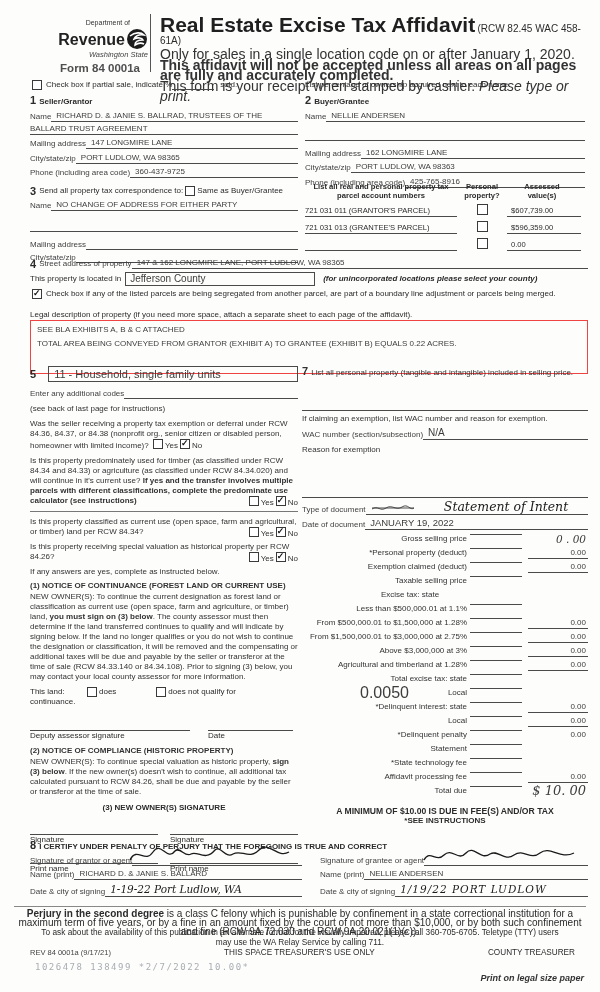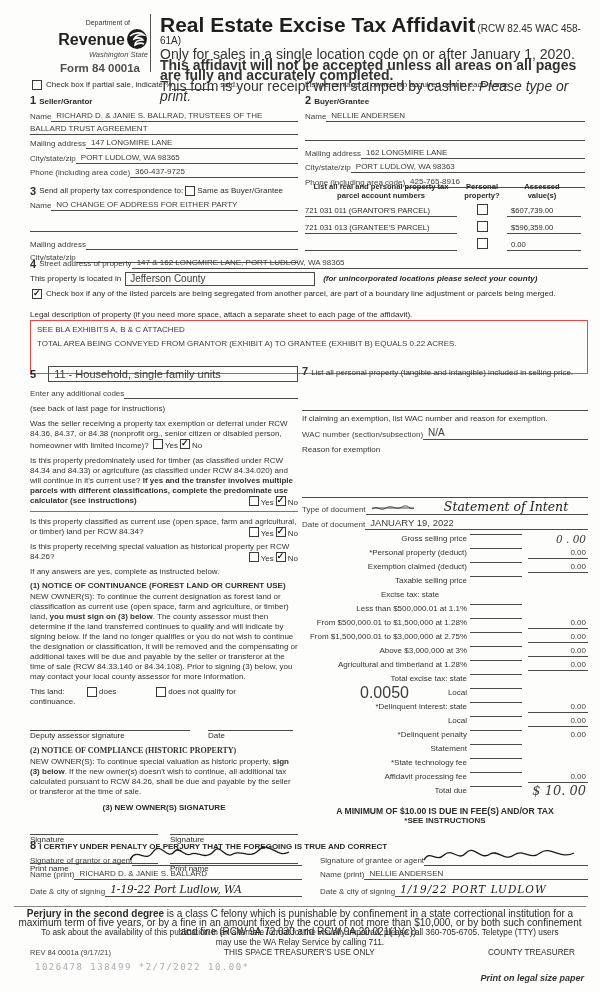--- a/index.html
+++ b/index.html
@@ -234,21 +234,21 @@
     <div class="row" style="margin-top:14px;">
       <div style="width:160px;">
           <div class="ln" style="height:9px;"></div>
           <div>Deputy assessor signature</div>
         </div>
       <div style="width:85px;margin-left:18px;">
           <div class="ln" style="height:9px;"></div>
           <div>Date</div>
         </div>
     </div>
-    <div class="q b" style="margin-top:5px;font-family:Liberation Serif, serif;">(2) NOTICE OF COMPLIANCE (HISTORIC PROPERTY)</div>
+    <div class="q b" style="margin-top:5px;">(2) NOTICE OF COMPLIANCE (HISTORIC PROPERTY)</div>
     <div class="q" style="margin-top:1px;"><span>NEW OWNER(S): To continue special valuation as historic property, </span><span class="b">sign (3) below</span><span>. If the new owner(s) doesn't wish to continue, all additional tax calculated pursuant to RCW 84.26, shall be due and payable by the seller or transferor at the time of sale.</span></div>
     <div class="b" style="text-align:center;margin-top:6px;">(3) NEW OWNER(S) SIGNATURE</div>
     <div class="row" style="margin-top:12px;">
       <div style="flex:1;margin-right:12px;">
           <div class="ln" style="height:9px;"></div>
           <div>Signature</div>
         </div>
       <div style="flex:1;">
           <div class="ln" style="height:9px;"></div>
           <div>Signature</div>

